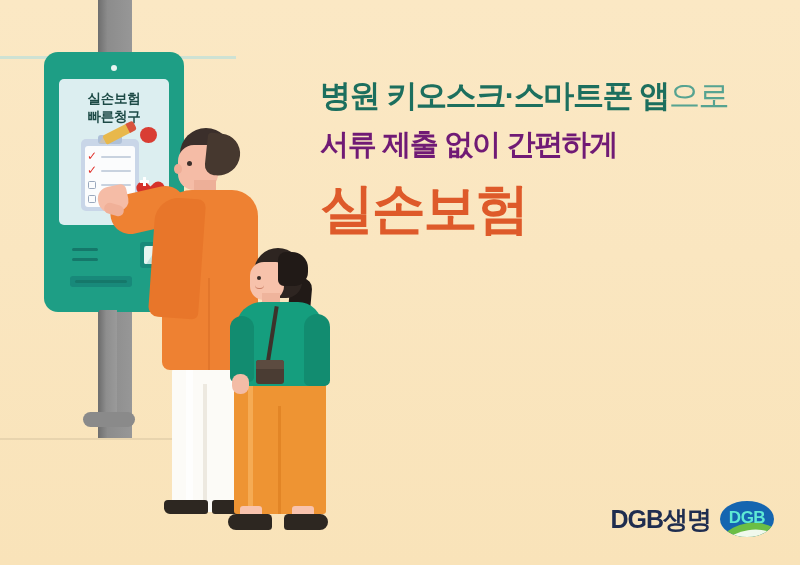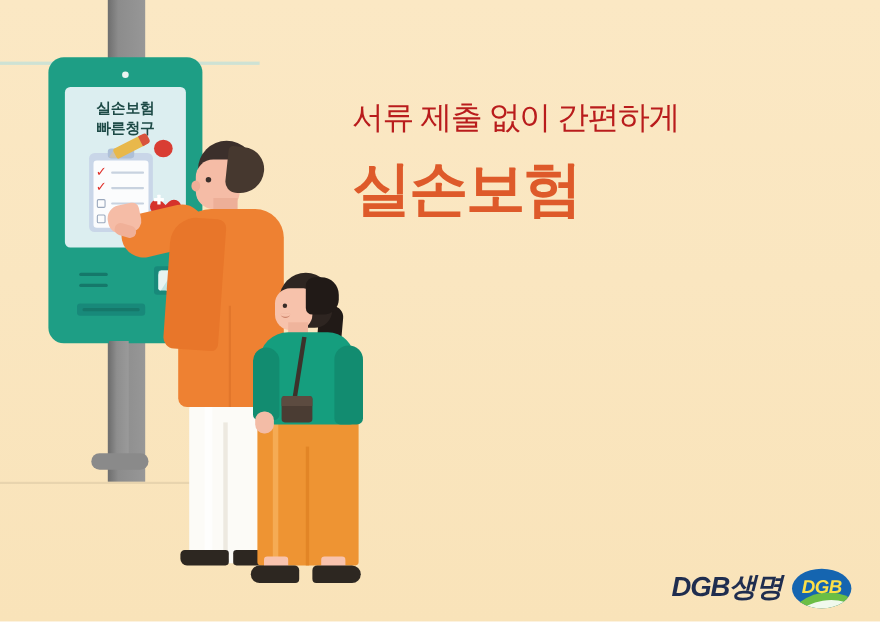--- a/index.html
+++ b/index.html
@@ -572,22 +572,22 @@
     white-space: nowrap;
     line-height: 1.18;
   }
   .line1 .soft {
     color: #56A391;
     font-weight: 400;
   }
   .line2 {
     margin-top: 12px;
     font-size: 29px;
-    font-weight: 400;
-    color: #b91c1c;
+    font-weight: 700;
+    color: #701a75;
     letter-spacing: -1.3px;
     white-space: nowrap;
     line-height: 1.2;
   }
   .line3 {
     margin-top: 18px;
     font-size: 54px;
     font-weight: 700;
     color: #DE5A2A;
     letter-spacing: -2.2px;
@@ -610,24 +610,24 @@
     font-weight: 400;
     color: #22304A;
     letter-spacing: -1.6px;
     margin-left: 12px;
   }
 
   
   .logo {
     position: absolute;
     right: 26px;
-    bottom: 12px;
+    bottom: 28px;
     display: flex;
+    align-items: center;
     gap: 9px;
-    font-style: italic;
   }
   .logo-text {
     font-size: 25px;
     font-weight: 700;
     color: #1F2D4F;
     letter-spacing: -1px;
   }
   .logo-mark {
     position: relative;
     width: 54px;
@@ -656,21 +656,21 @@
     border-radius: 50% 50% 0 0 / 100% 100% 0 0;
     transform: rotate(-9deg);
     opacity: .9;
   }
   .logo-mark-label {
     position: absolute;
     inset: 0;
     display: flex;
     align-items: center;
     justify-content: center;
-    color: #fde047;
+    color: #5eead4;
     font-size: 17px;
     font-weight: 700;
     letter-spacing: -.5px;
     z-index: 4;
     padding-bottom: 2px;
   }
 </style>
 </head>
 <body>
 
@@ -774,20 +774,21 @@
     <div class="woman-body"></div>
     <div class="woman-arm-l"></div>
     <div class="woman-hand-l"></div>
     <div class="woman-arm"></div>
     <div class="woman-strap"></div>
     <div class="woman-bag"></div>
     <div class="woman-bag-flap"></div>
   </div>
 
   <div class="copy">
+    <div class="line1"><span>병원 키오스크·스마트폰 앱</span><span class="soft">으로</span></div>
 
     <div class="line2">서류 제출 없이 간편하게</div>
 
     <div class="line3">실손보험</div>
 
   </div>
 
   <div class="logo">
     <div class="logo-text">DGB생명</div>
     <div class="logo-mark">

